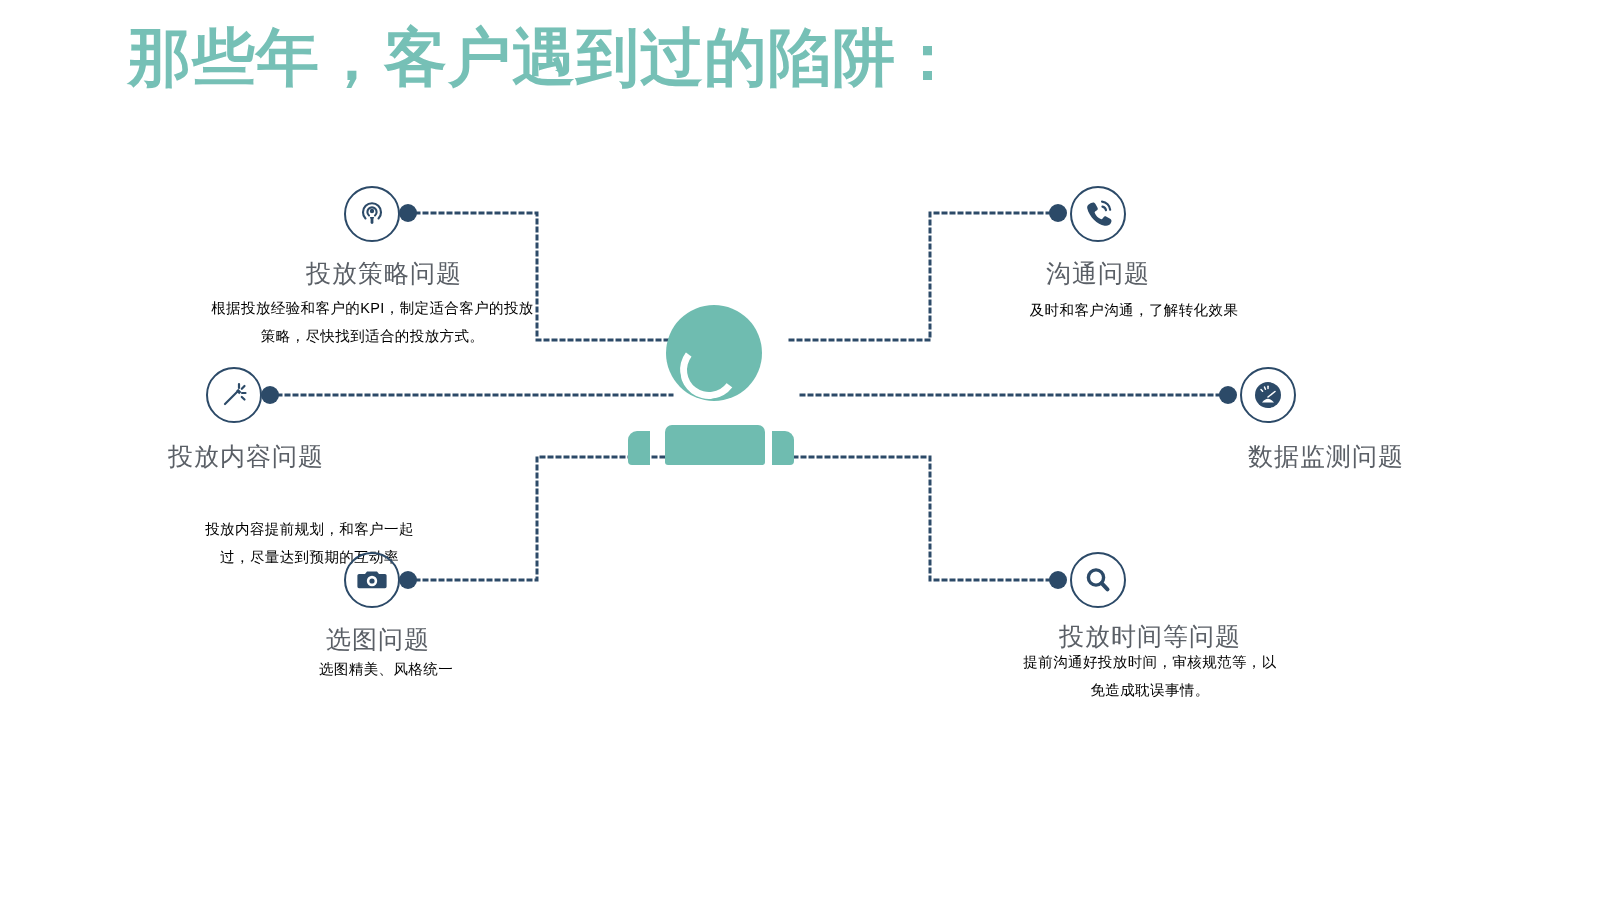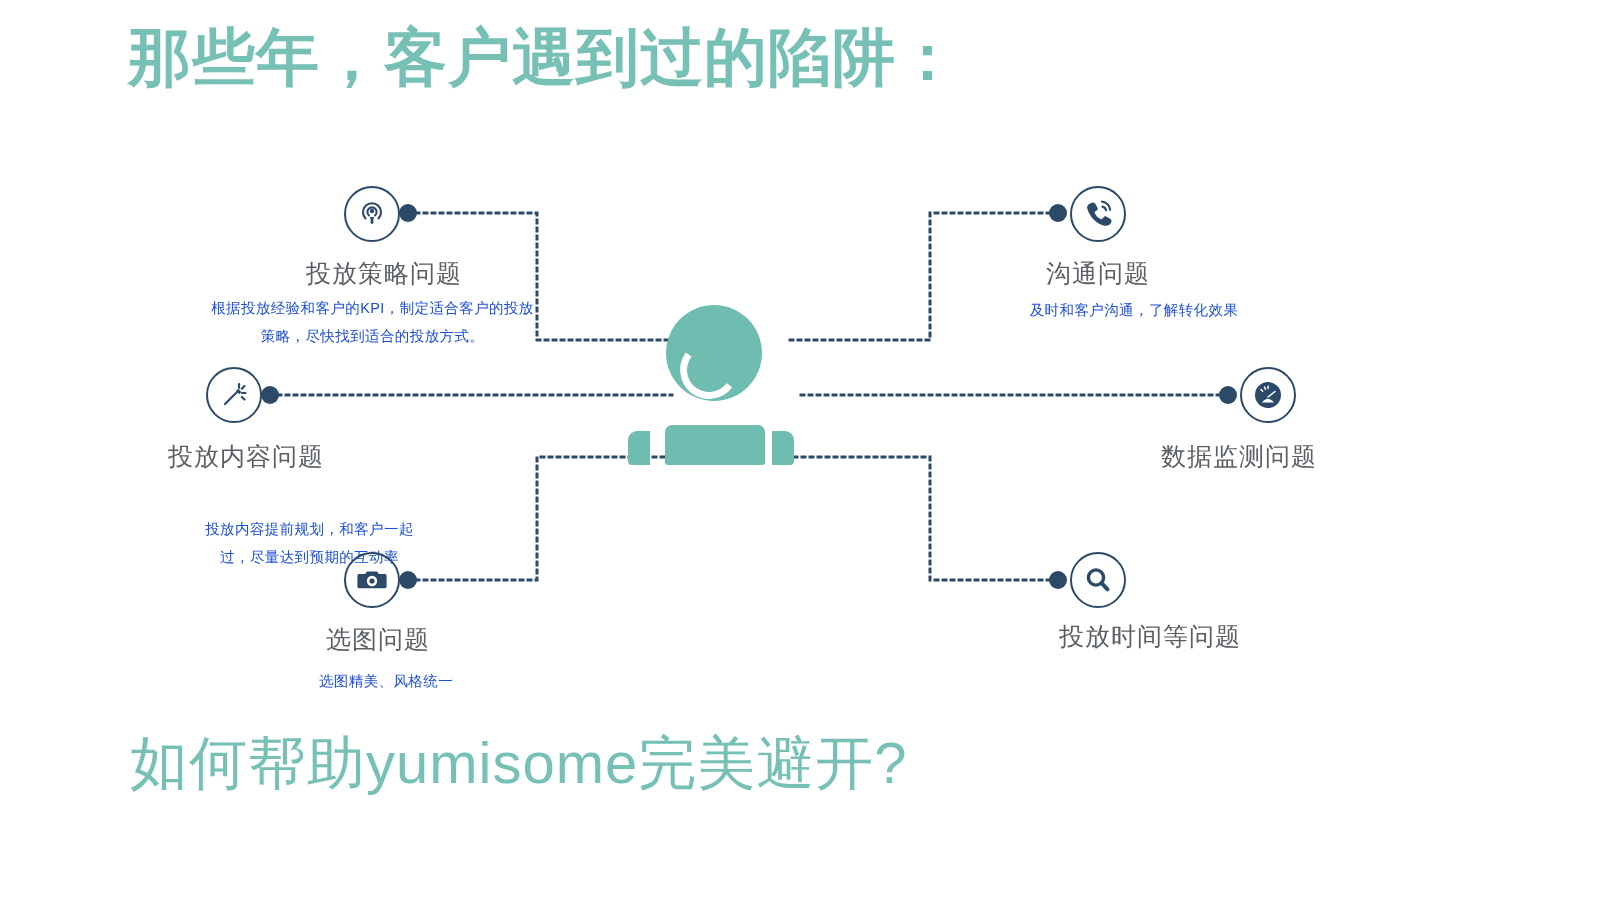--- a/index.html
+++ b/index.html
@@ -118,58 +118,57 @@
   .node-title {
     position: absolute;
     font-size: 25px;
     color: #5a5f66;
     white-space: nowrap;
     letter-spacing: 1px;
   }
   .node-desc {
     position: absolute;
     font-size: 14.5px;
-    color: #1d4ed8;
+    color: #000000;
     line-height: 28px;
     letter-spacing: 0.4px;
   }
   .desc-center { text-align: center; }
 
   
   #node-0-icon { left: 344px; top: 186px; }
   #node-1-icon { left: 206px; top: 367px; }
   #node-2-icon { left: 344px; top: 552px; }
   #node-3-icon { left: 1070px; top: 186px; }
   #node-4-icon { left: 1240px; top: 367px; }
   #node-5-icon { left: 1070px; top: 552px; }
 
   
   #node-0-title { left: 306px; top: 257px; }
   #node-1-title { left: 168px; top: 440px; }
   #node-2-title { left: 326px; top: 623px; }
   #node-3-title { left: 1046px; top: 257px; }
-  #node-4-title { left: 1161px; top: 440px; }
+  #node-4-title { left: 1248px; top: 440px; }
   #node-5-title { left: 1059px; top: 620px; text-align: right; }
 
   
   #node-0-desc { left: 210px; top: 294px; width: 325px; }
   #node-1-desc { left: 192px; top: 475px; width: 235px; margin-top: 40px; }
-  #node-2-desc { left: 266px; top: 655px; width: 240px; margin-top: 12px; }
+  #node-2-desc { left: 266px; top: 655px; width: 240px; }
   #node-3-desc { left: 984px; top: 296px; width: 300px; }
   #node-4-desc { left: 1136px; top: 486px; width: 245px; }
   #node-5-desc { left: 1020px; top: 648px; width: 260px; }
 </style>
 </head>
 <body>
 
 <div id="stage">
 
   <div class="headline" id="title-top">那些年，客户遇到过的陷阱：</div>
 
-  <div class="headline" id="title-bottom">如何帮助yumisome完美避开?</div>
 
   <svg id="connectors" viewBox="0 0 1600 900" xmlns="http://www.w3.org/2000/svg">
     <g fill="none" stroke="#2c4a68" stroke-width="3" stroke-dasharray="3 5" stroke-linecap="square">
 
       <path d="M 408 213 H 537 V 340 H 676"></path>
 
       <path d="M 270 395 H 672"></path>
 
       <path d="M 408 580 H 537 V 457 H 676"></path>
 
@@ -268,14 +267,15 @@
   </div>
   <div class="node-title" id="node-4-title">数据监测问题</div>
 
   <div class="node-icon" id="node-5-icon">
     <svg width="30" height="30" viewBox="0 0 30 30">
       <circle cx="13" cy="12.5" r="7.6" fill="none" stroke="#2c4a68" stroke-width="3.4"></circle>
       <line x1="18.6" y1="18.2" x2="24.5" y2="24.3" stroke="#2c4a68" stroke-width="4" stroke-linecap="round"></line>
     </svg>
   </div>
   <div class="node-title" id="node-5-title">投放时间等问题</div>
+  <div class="node-desc desc-center" id="node-5-desc">提前沟通好投放时间，审核规范等，以免造成耽误事情。</div>
 
 </div>
 
 </body></html>

